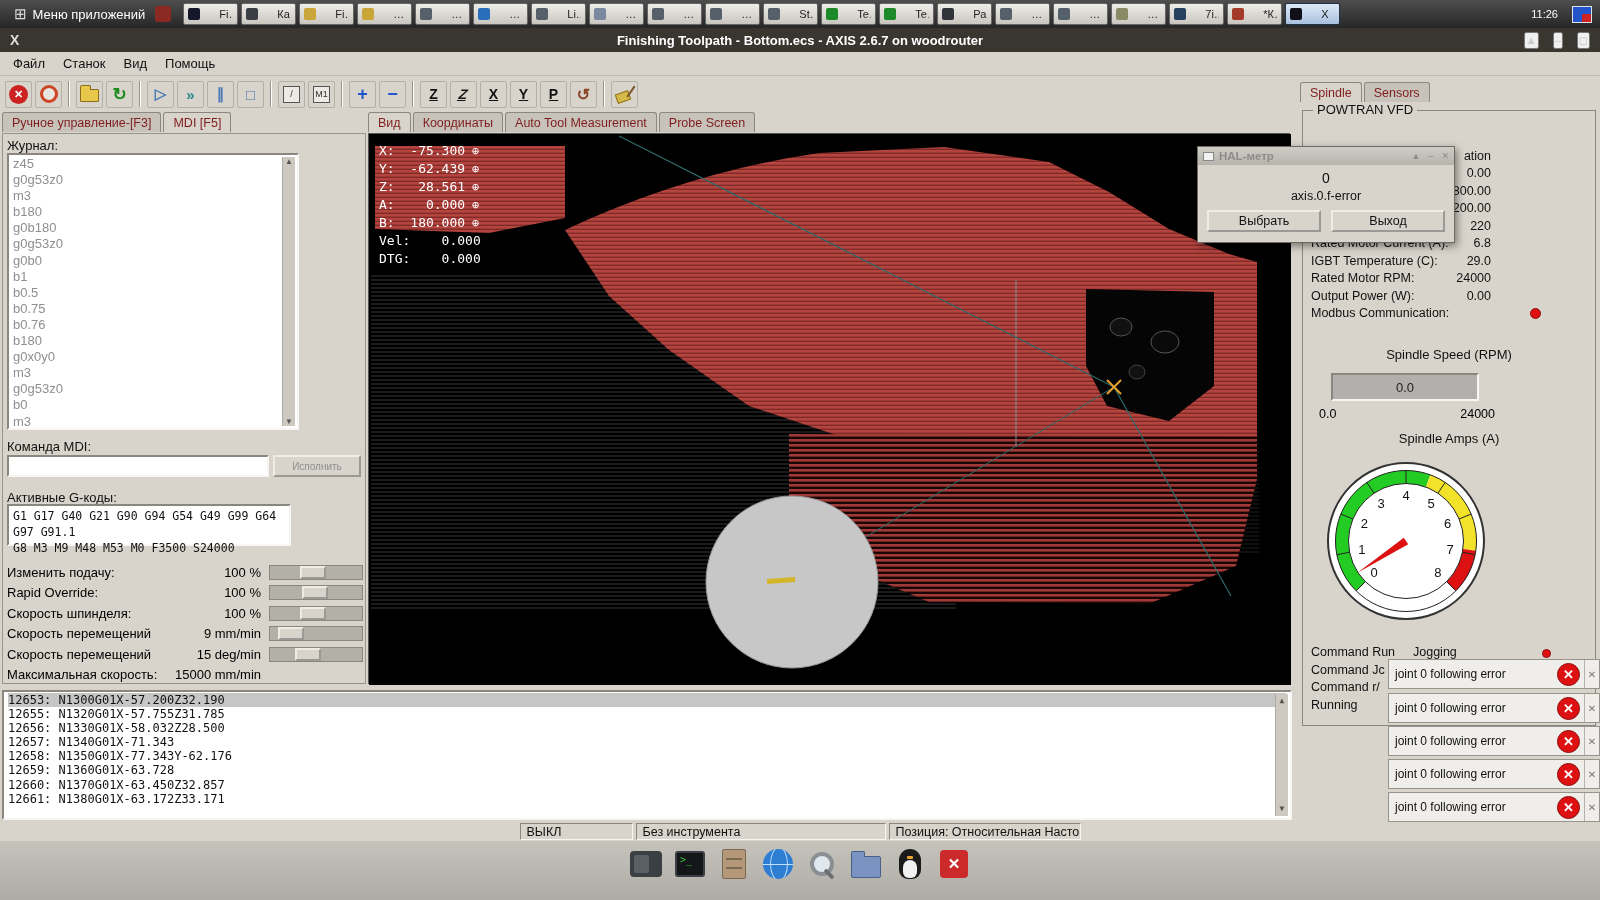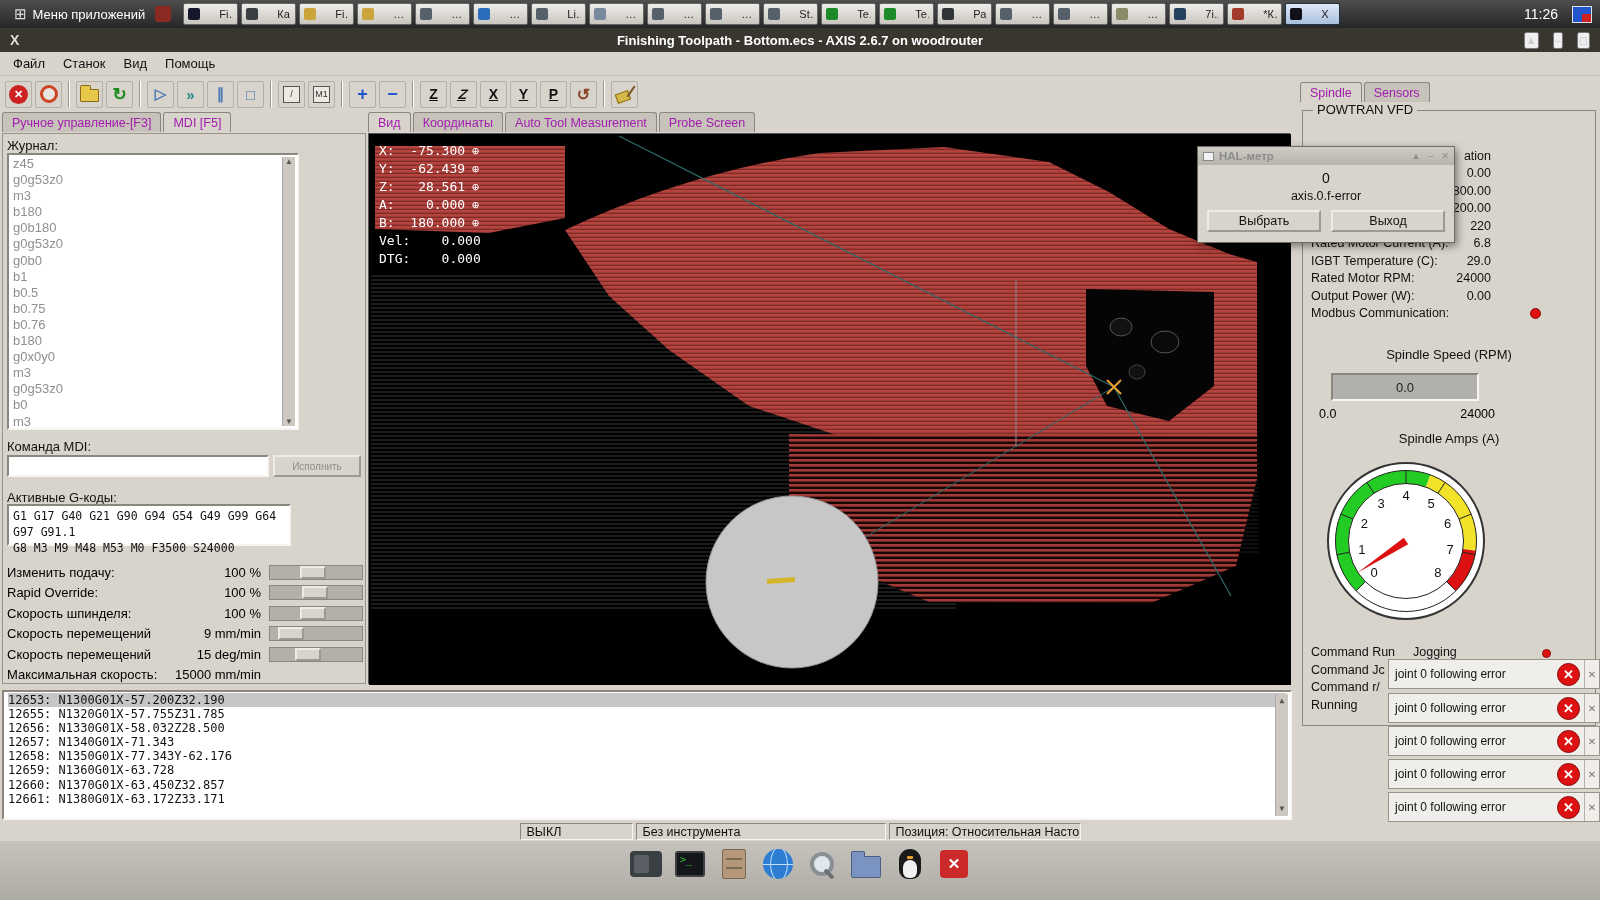--- a/index.html
+++ b/index.html
@@ -7,21 +7,21 @@
   
   #taskbar{position:absolute;left:0;top:0;width:1600px;height:28px;background:linear-gradient(#4e4e4e,#262626);display:flex;align-items:center;gap:4px;padding:0 8px;z-index:5;}
   #menu-btn{display:flex;align-items:center;gap:6px;color:#fff;height:24px;padding:0 6px;background:transparent;border:none;font-size:13px;}
   #menu-btn .grid{font-size:15px;color:#ddd;}
   .tb-appicon{width:16px;height:16px;border-radius:3px;display:inline-block;}
   #winbtns{display:flex;gap:3px;margin-left:8px;}
   .tb-win{width:55px;height:22px;background:linear-gradient(#efede9,#c9c6c0);border:1px solid #666;border-radius:2px;display:flex;align-items:center;gap:19px;padding:0 4px;font-size:11px;color:#222;overflow:hidden;}
   .tb-win:last-child{background:linear-gradient(#dfe9f7,#a9c0dd);border-color:#234;}
   .tb-ic{width:12px;height:12px;flex:0 0 auto;border-radius:2px;background:#667;}
   .tb-label{white-space:nowrap;overflow:hidden;}
-  #clock{color:#fff;margin-left:auto;font-size:14px;}
+  #clock{color:#fff;margin-left:auto;font-size:11px;}
   #kb-ind{width:20px;height:17px;margin-left:10px;background:#2255cc;border:1px solid #dfe3ea;position:relative;}
   #kb-ind::after{content:"";position:absolute;right:0;bottom:0;width:9px;height:8px;background:#cc2222;}
   
   #win-bg{position:absolute;left:0;top:52px;width:1600px;height:789px;background:#d8d4cc;}
   #titlebar{position:absolute;left:0;top:28px;width:1600px;height:24px;background:#38362f;display:flex;align-items:center;padding:0 10px;z-index:4;}
   #titlebar .x-logo{font-weight:bold;font-size:14px;color:#ddd;z-index:1;}
   #titlebar .wm-title{position:absolute;left:0;right:0;text-align:center;font-weight:bold;font-size:13px;color:#fff;}
   #titlebar .wm-ctrl{margin-left:auto;display:flex;gap:14px;z-index:1;}
   .wm-btn{color:#ccc;font-size:11px;}
   #menubar{position:absolute;left:0;top:52px;width:1600px;height:24px;background:#d8d4cc;border-bottom:1px solid #c2beb6;display:flex;align-items:center;padding:0 4px;z-index:2;}
@@ -42,21 +42,21 @@
   .tbtn.boxed .tb-g{width:17px;height:17px;border:1px solid #555;font-size:9px;background:#edeae4;color:#333;}
   .tbtn.bluebold .tb-g{color:#2255cc;font-size:18px;font-weight:bold;}
   .tbtn.letter .tb-g{color:#111;font-size:14px;font-weight:bold;text-decoration:underline;}
   .tbtn.skew .tb-g{transform:skewX(-18deg);}
   .tbtn.rot .tb-g{color:#8a4428;font-size:16px;font-weight:bold;}
   .tbtn.broom .tb-g{width:20px;height:20px;position:relative;}
   .tbtn.broom .tb-g::before{content:"";position:absolute;left:1px;bottom:2px;width:12px;height:8px;background:#d4b84a;border:1px solid #8a6d1a;transform:rotate(-20deg);}
   .tbtn.broom .tb-g::after{content:"";position:absolute;right:3px;top:1px;width:2px;height:13px;background:#7a5a2a;transform:rotate(35deg);}
   
   .tabsrow{position:absolute;display:flex;z-index:2;}
-  .tab{padding:3px 9px 2px;border:1px solid #8a877f;border-bottom:none;background:#c7c3bb;font-size:12.5px;color:#a21caf;border-radius:3px 3px 0 0;margin-right:2px;font-family:inherit;}
+  .tab{padding:3px 9px 2px;border:1px solid #8a877f;border-bottom:none;background:#c7c3bb;font-size:12.5px;color:#7f1d1d;border-radius:3px 3px 0 0;margin-right:2px;font-family:inherit;}
   .tab.active{background:#d8d4cc;}
   #left-tabs{left:2px;top:112px;}
   #prev-tabs{left:368px;top:112px;}
   #right-tabs{left:1300px;top:82px;}
   
   #left-panel{position:absolute;left:2px;top:133px;width:364px;height:551px;background:#d8d4cc;border:1px solid #97948c;z-index:1;}
   .lbl{position:absolute;font-size:13px;color:#111;}
   #hist-label{left:4px;top:4px;}
   .sunken{border-top:2px solid #8a877f;border-left:2px solid #8a877f;border-bottom:2px solid #f8f6f2;border-right:2px solid #f8f6f2;background:#fff;}
   #hist-box{position:absolute;left:4px;top:19px;width:292px;height:277px;overflow:hidden;}

